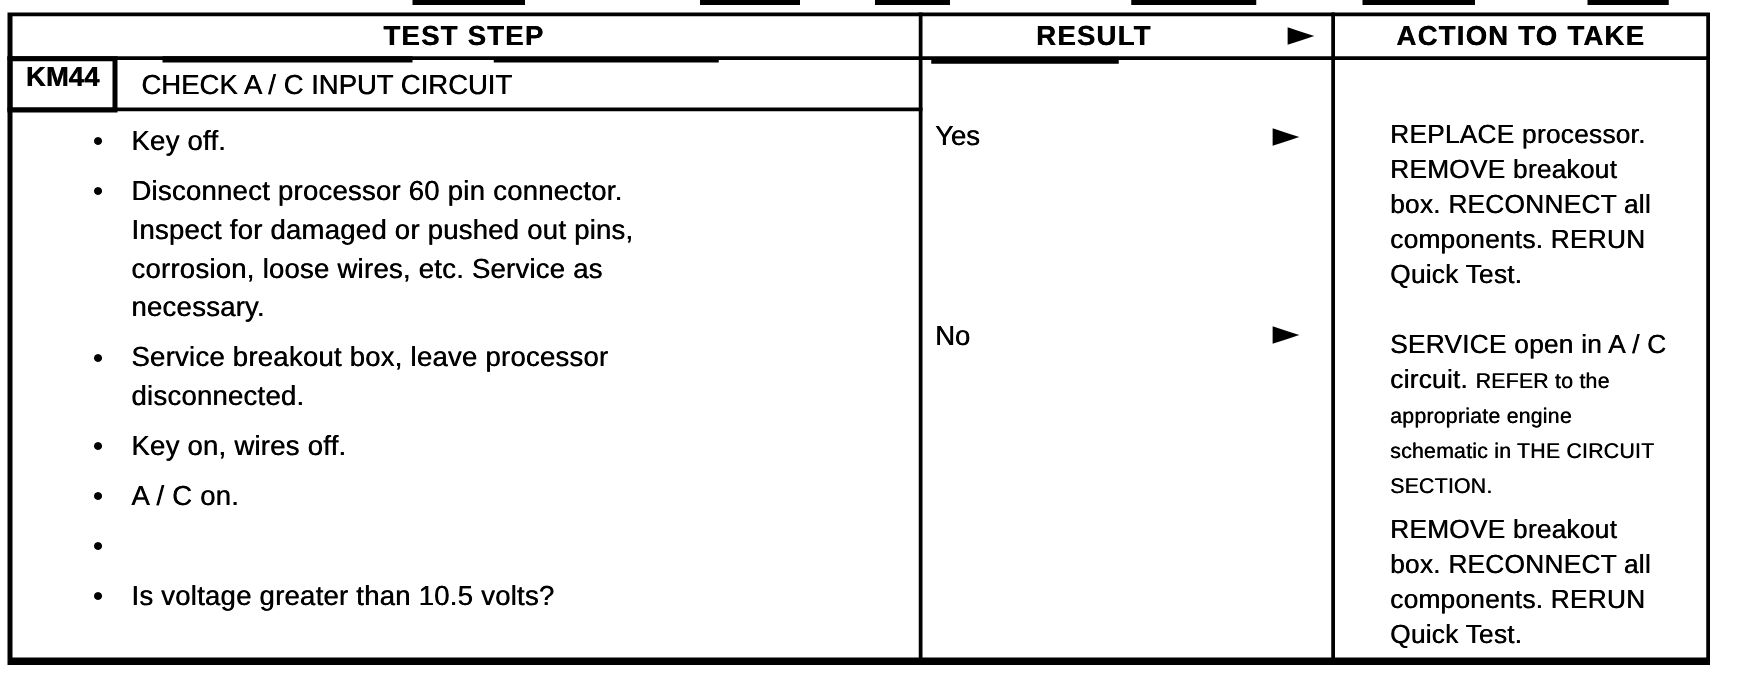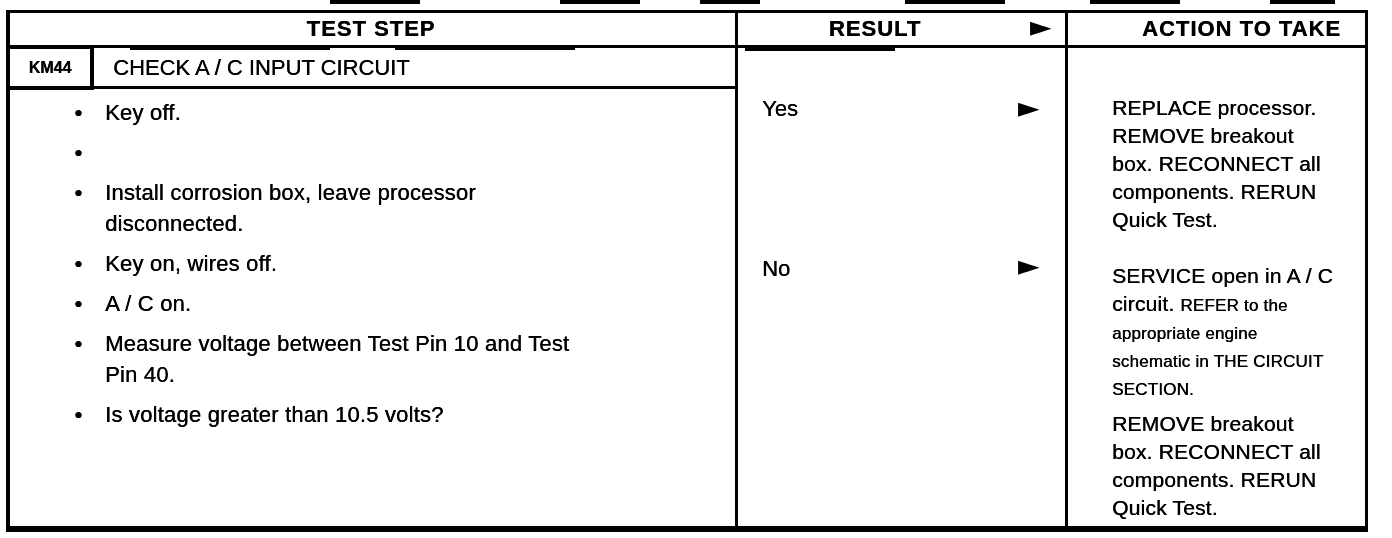--- a/index.html
+++ b/index.html
@@ -22,46 +22,46 @@
   .header-underline { left:6px; top:45px; width:1362px; }
   .km44-underline  { left:6px; top:86px; width:732px; }
   .artifact { position:absolute; background:#000; }
 
   .header-label {
     position:absolute; top:16px; font-size:22px; font-weight:bold;
     letter-spacing:1px; text-align:center;
   }
   .h-test   { left:6px;    width:730px; }
   .h-result { left:735px;  width:280px; }
-  .h-action { left:1065px; width:303px;padding-left:25px; }
+  .h-action { left:1065px; width:303px; }
 
   .arrow { position:absolute; font-size:28px; line-height:28px;
            font-family:"DejaVu Sans", sans-serif; text-shadow:none; }
   .arrow-header { left:1030px; top:13px; }
   .arrow-yes    { left:1018px; top:94px; }
   .arrow-no     { left:1018px; top:252px; }
 
   .km44-box {
     position:absolute; left:6px; top:45px; width:88px; height:45px;
     box-sizing:border-box; border:4px solid #000;
-    display:flex; align-items:center; justify-content:center;
-    font-size:16px; font-weight:bold;
+    display:flex; align-items:flex-start; justify-content:center;
+    font-size:22px; font-weight:bold;
   }
   .step-title { position:absolute; left:113px; top:55px; font-size:22px; }
 
   .steps {
     position:absolute; left:74px; top:97px; width:660px;
     list-style:none; margin:0; padding:0;
   }
   .steps li { display:flex; margin-bottom:9px; font-size:22px; line-height:31px; }
   .steps .bullet { width:31px; flex:0 0 31px; font-size:14px; line-height:31px; }
   .steps .txt { white-space:pre-line; letter-spacing:0.2px; }
   .steps li.bold .txt { font-weight:normal; }
 
-  .result-label { position:absolute; left:748px; font-size:22px;margin-left:14px; }
+  .result-label { position:absolute; left:748px; font-size:22px; }
   .r-yes { top:96px; }
   .r-no  { top:256px; }
 
   .action {
     position:absolute; left:1112px; width:282px;
     font-size:21px; line-height:28px; white-space:pre-line; letter-spacing:0.2px;
     margin:0;
   }
   .a-yes { top:94px; }
   .a-no1 { top:262px; }
@@ -99,38 +99,40 @@
   </div>
   <div class="step-title">CHECK A / C INPUT CIRCUIT</div>
 
   <ul class="steps">
     <li>
       <span class="bullet">●</span>
       <span class="txt">Key off.</span>
     </li>
     <li>
       <span class="bullet">●</span>
+      <span class="txt">Disconnect processor 60 pin connector.
+Inspect for damaged or pushed out pins,
+corrosion, loose wires, etc. Service as
+necessary.</span>
     </li>
     <li>
       <span class="bullet">●</span>
-      <span class="txt">Install corrosion box, leave processor
+      <span class="txt">Service breakout box, leave processor
 disconnected.</span>
     </li>
     <li>
       <span class="bullet">●</span>
       <span class="txt">Key on, wires off.</span>
     </li>
     <li>
       <span class="bullet">●</span>
       <span class="txt">A / C on.</span>
     </li>
     <li>
       <span class="bullet">●</span>
-      <span class="txt">Measure voltage between Test Pin 10 and Test
-Pin 40.</span>
     </li>
     <li class="bold">
       <span class="bullet">●</span>
       <span class="txt">Is voltage greater than 10.5 volts?</span>
     </li>
   </ul>
 
   <div class="result-label r-yes">Yes</div>
   <div class="arrow arrow-yes">►</div>
   <div class="result-label r-no">No</div>

